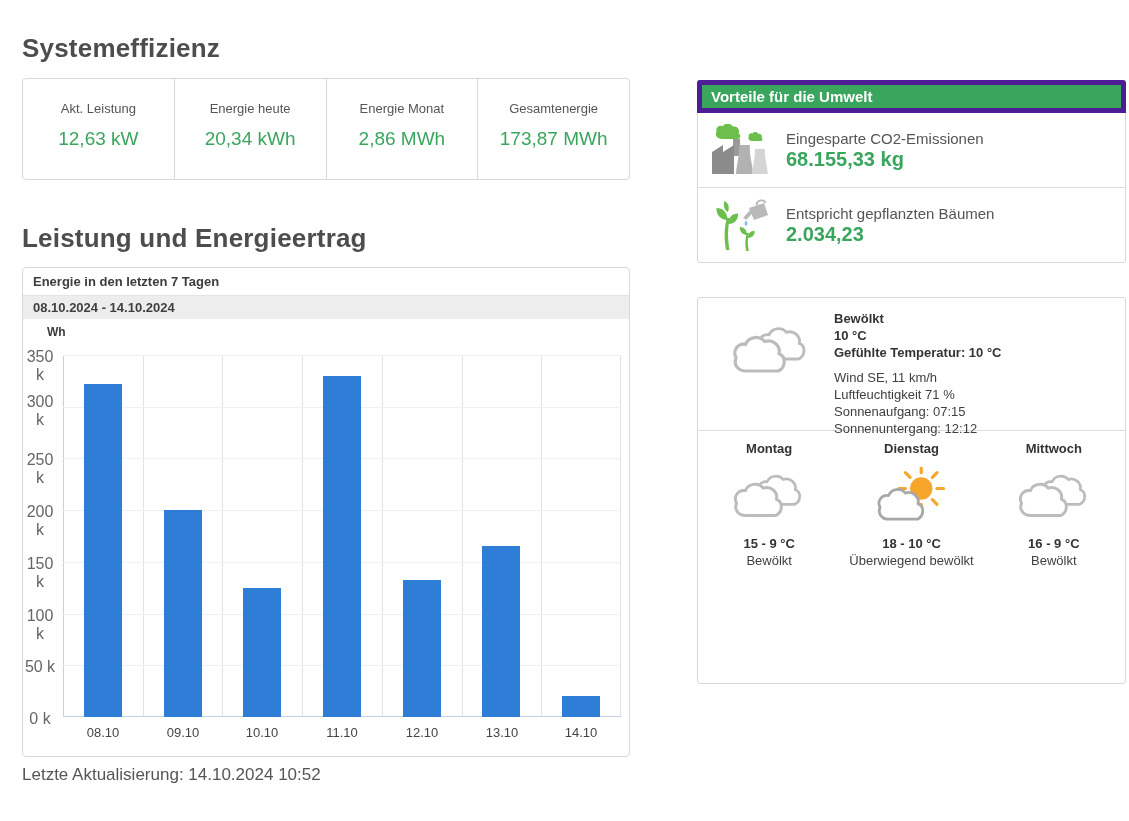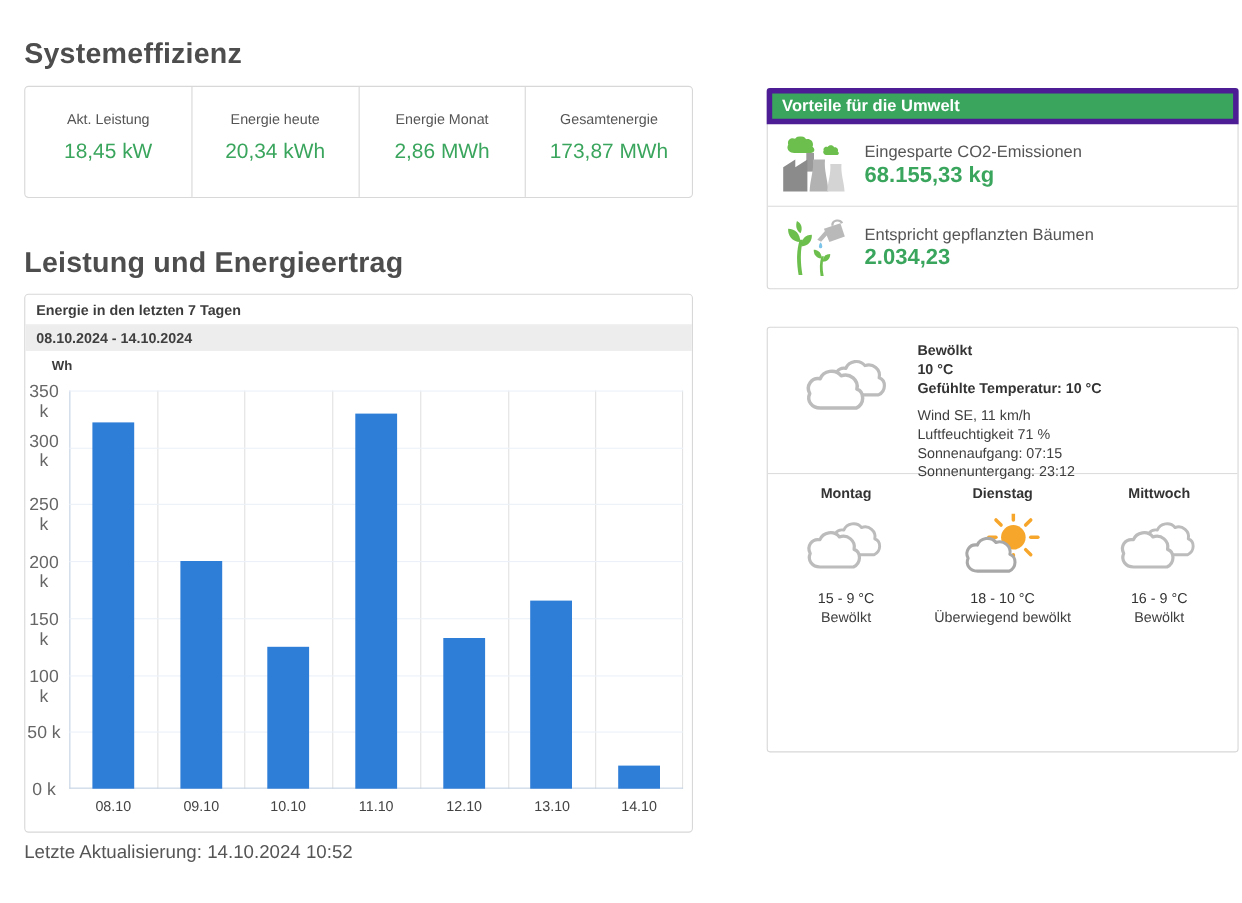--- a/index.html
+++ b/index.html
@@ -62,39 +62,39 @@
     padding:12px 10px; }
   .cur-icon { width:126px; display:flex; justify-content:center; padding-top:10px; }
   .cur-text { font-size:13px; line-height:17px; color:#3f3f3f; }
   .cur-bold { font-weight:bold; color:#333; }
   .cur-gap { height:8px; }
   .forecast { display:flex; padding-top:10px; }
   .fc-col { flex:1; text-align:center; }
   .fc-day { font-size:13px; font-weight:bold; color:#333; }
   .fc-icon { height:70px; display:flex; align-items:center; justify-content:center;
     margin-top:4px; }
-  .fc-temps { font-size:13px; font-weight:normal; color:#333; margin-top:6px; }
+  .fc-temps { font-size:13px; font-weight:bold; color:#333; margin-top:6px; }
   .fc-cond { font-size:13px; color:#3f3f3f; margin-top:2px; }
 </style>
 </head>
 <body>
 
 <svg width="0" height="0" style="position:absolute" aria-hidden="true">
   <defs>
     <path id="cloud-shape" d="M16 40 C8.5 40 4 33.8 6.8 27.4 C3.2 21 8.2 13.2 15.8 14.6 C18.6 7.4 29 5.6 34 12 C41.6 9.2 49.4 15.8 47.6 23.6 C54.4 26 54.4 36.4 47 40 Z"></path>
   </defs>
 </svg>
 
 <div class="col-left">
   <h1 class="sec-title">Systemeffizienz</h1>
 
   <div class="stats-panel">
     <div class="stat-cell">
       <div class="stat-label">Akt. Leistung</div>
-      <div class="stat-value">18,45 kW</div>
+      <div class="stat-value">12,63 kW</div>
     </div>
     <div class="stat-cell">
       <div class="stat-label">Energie heute</div>
       <div class="stat-value">20,34 kWh</div>
     </div>
     <div class="stat-cell">
       <div class="stat-label">Energie Monat</div>
       <div class="stat-value">2,86 MWh</div>
     </div>
     <div class="stat-cell">
@@ -224,21 +224,21 @@
         </svg>
       </div>
       <div class="cur-text">
         <div class="cur-bold">Bewölkt</div>
         <div class="cur-bold">10 °C</div>
         <div class="cur-bold">Gefühlte Temperatur: 10 °C</div>
         <div class="cur-gap"></div>
         <div>Wind SE, 11 km/h</div>
         <div>Luftfeuchtigkeit 71 %</div>
         <div>Sonnenaufgang: 07:15</div>
-        <div>Sonnenuntergang: 23:12</div>
+        <div>Sonnenuntergang: 12:12</div>
       </div>
     </div>
 
     <div class="forecast">
       <div class="fc-col">
         <div class="fc-day">Montag</div>
         <div class="fc-icon">
           <svg width="80" height="56" viewBox="0 0 86 58">
             <g transform="translate(26,1) scale(0.95)">
               <use href="#cloud-shape" fill="#fff" stroke="#bcbcbc" stroke-width="3" stroke-linejoin="round"></use>

